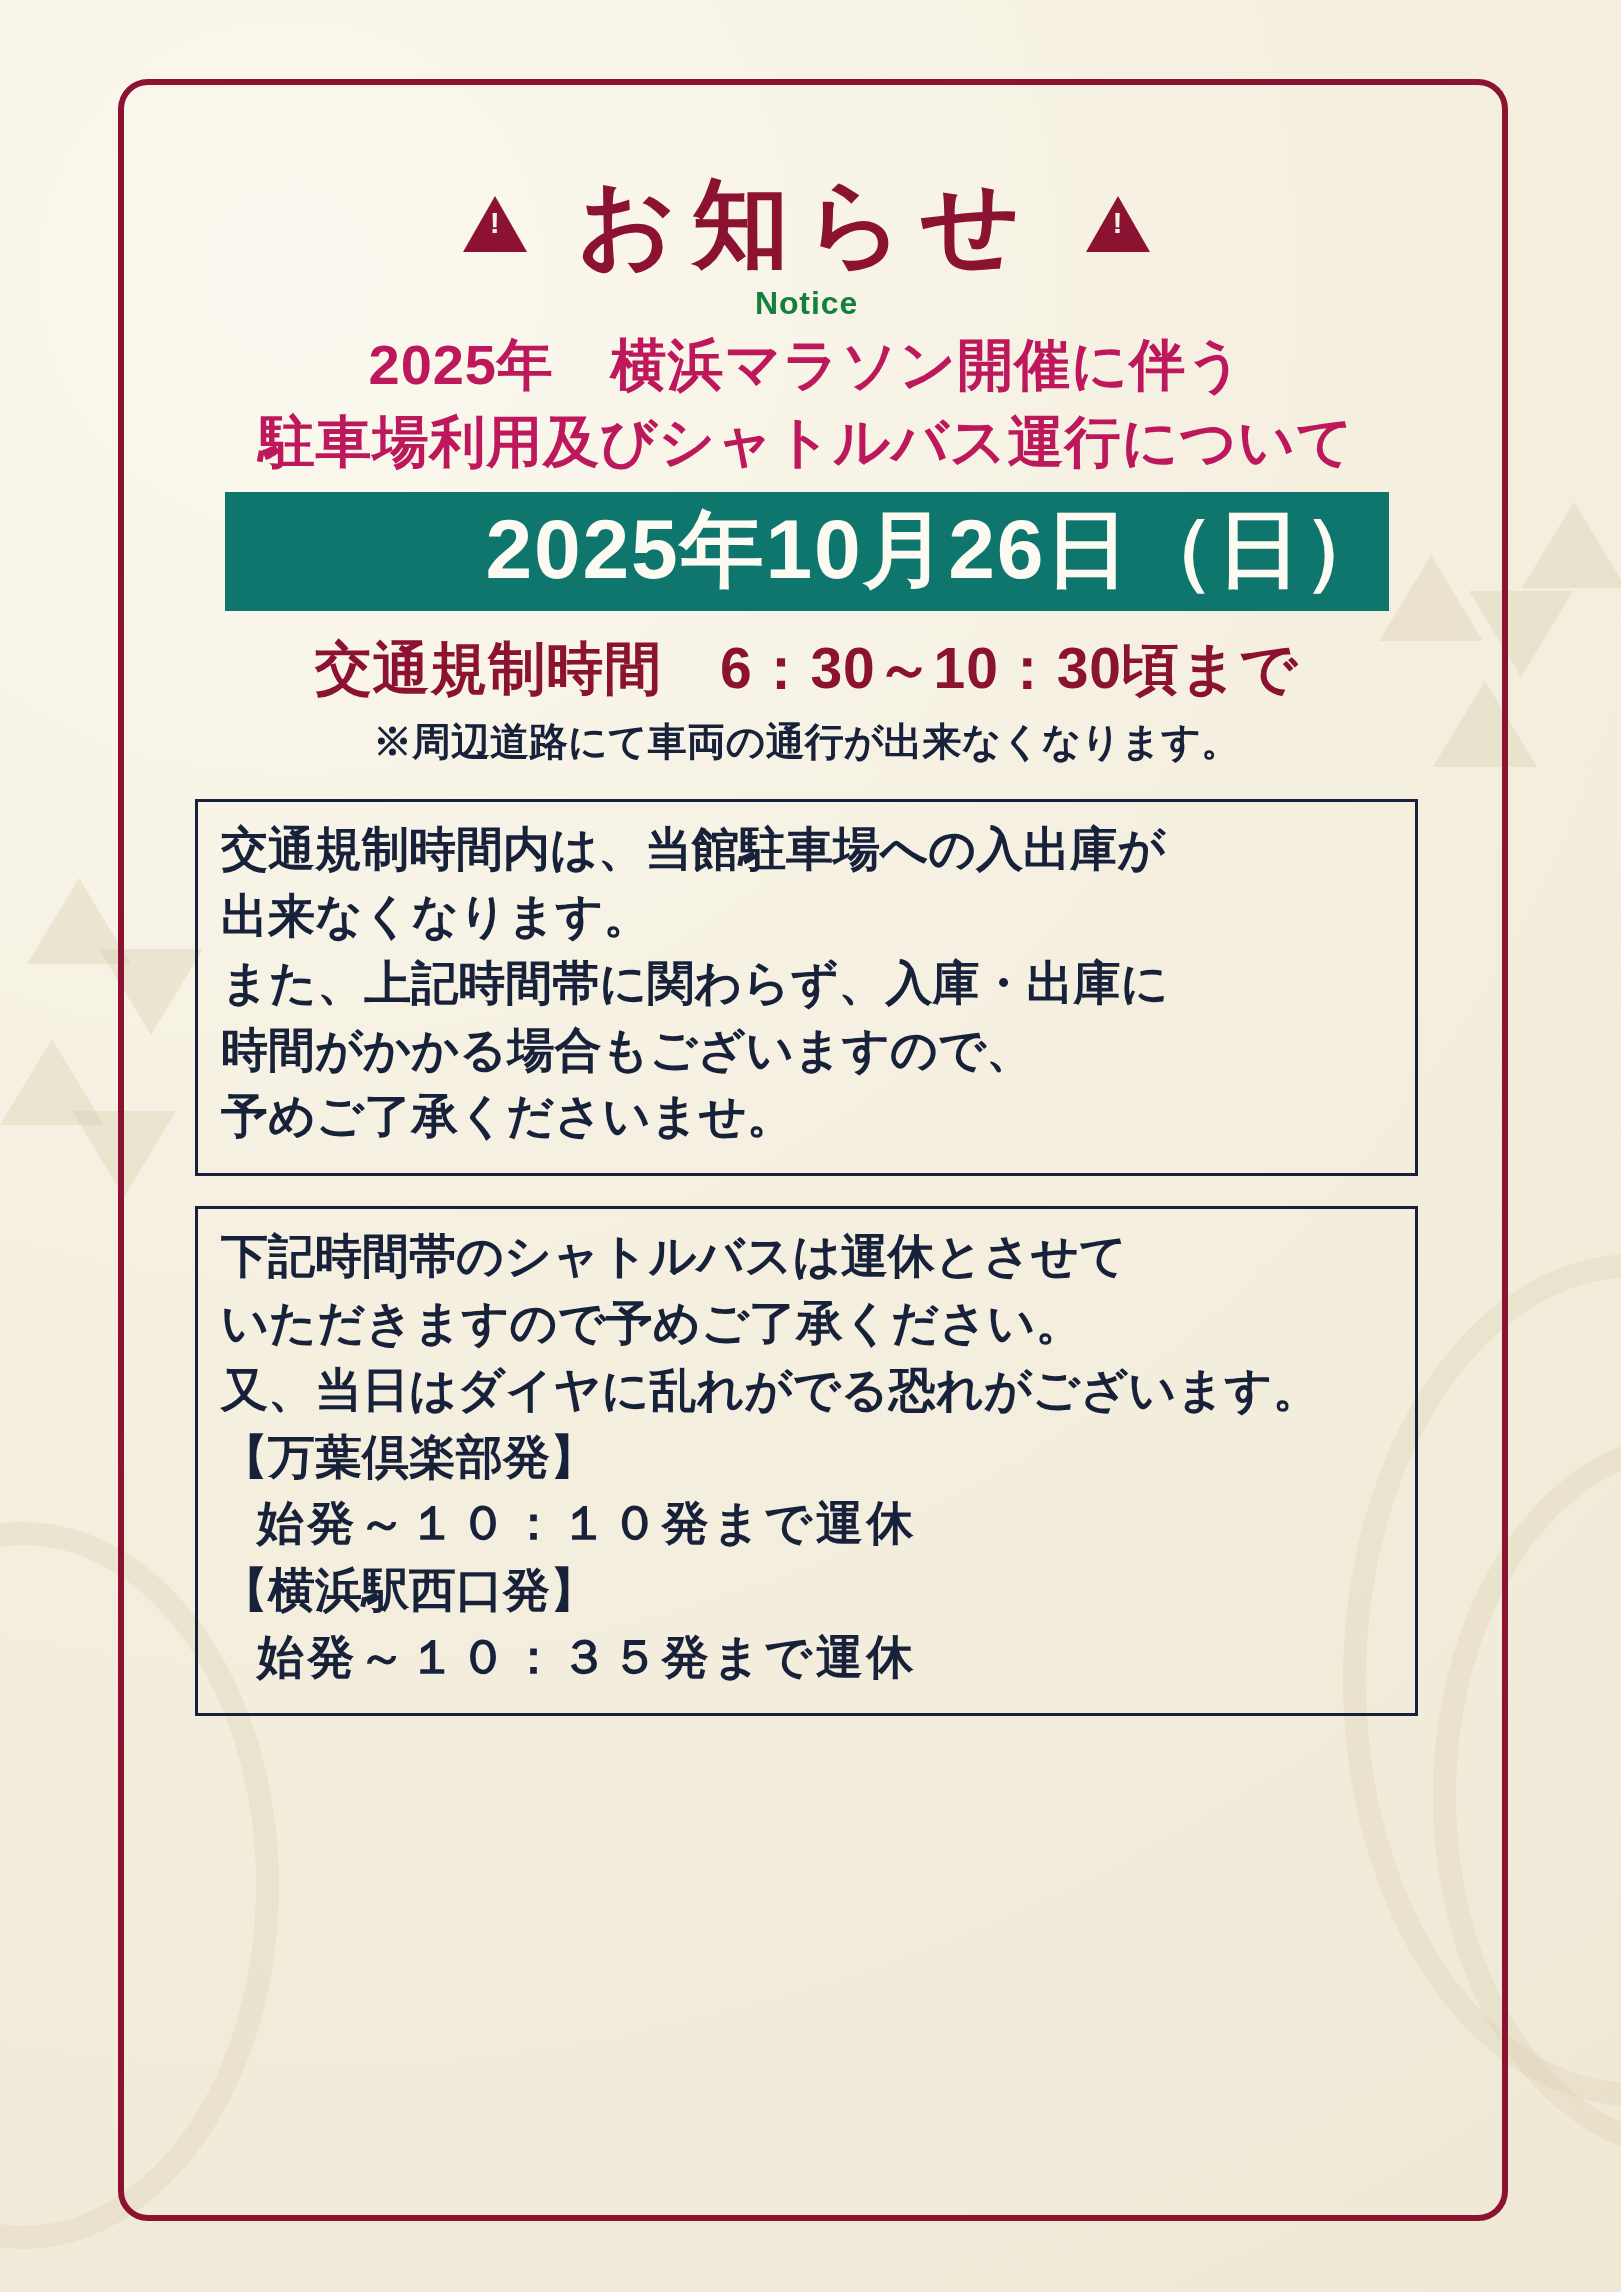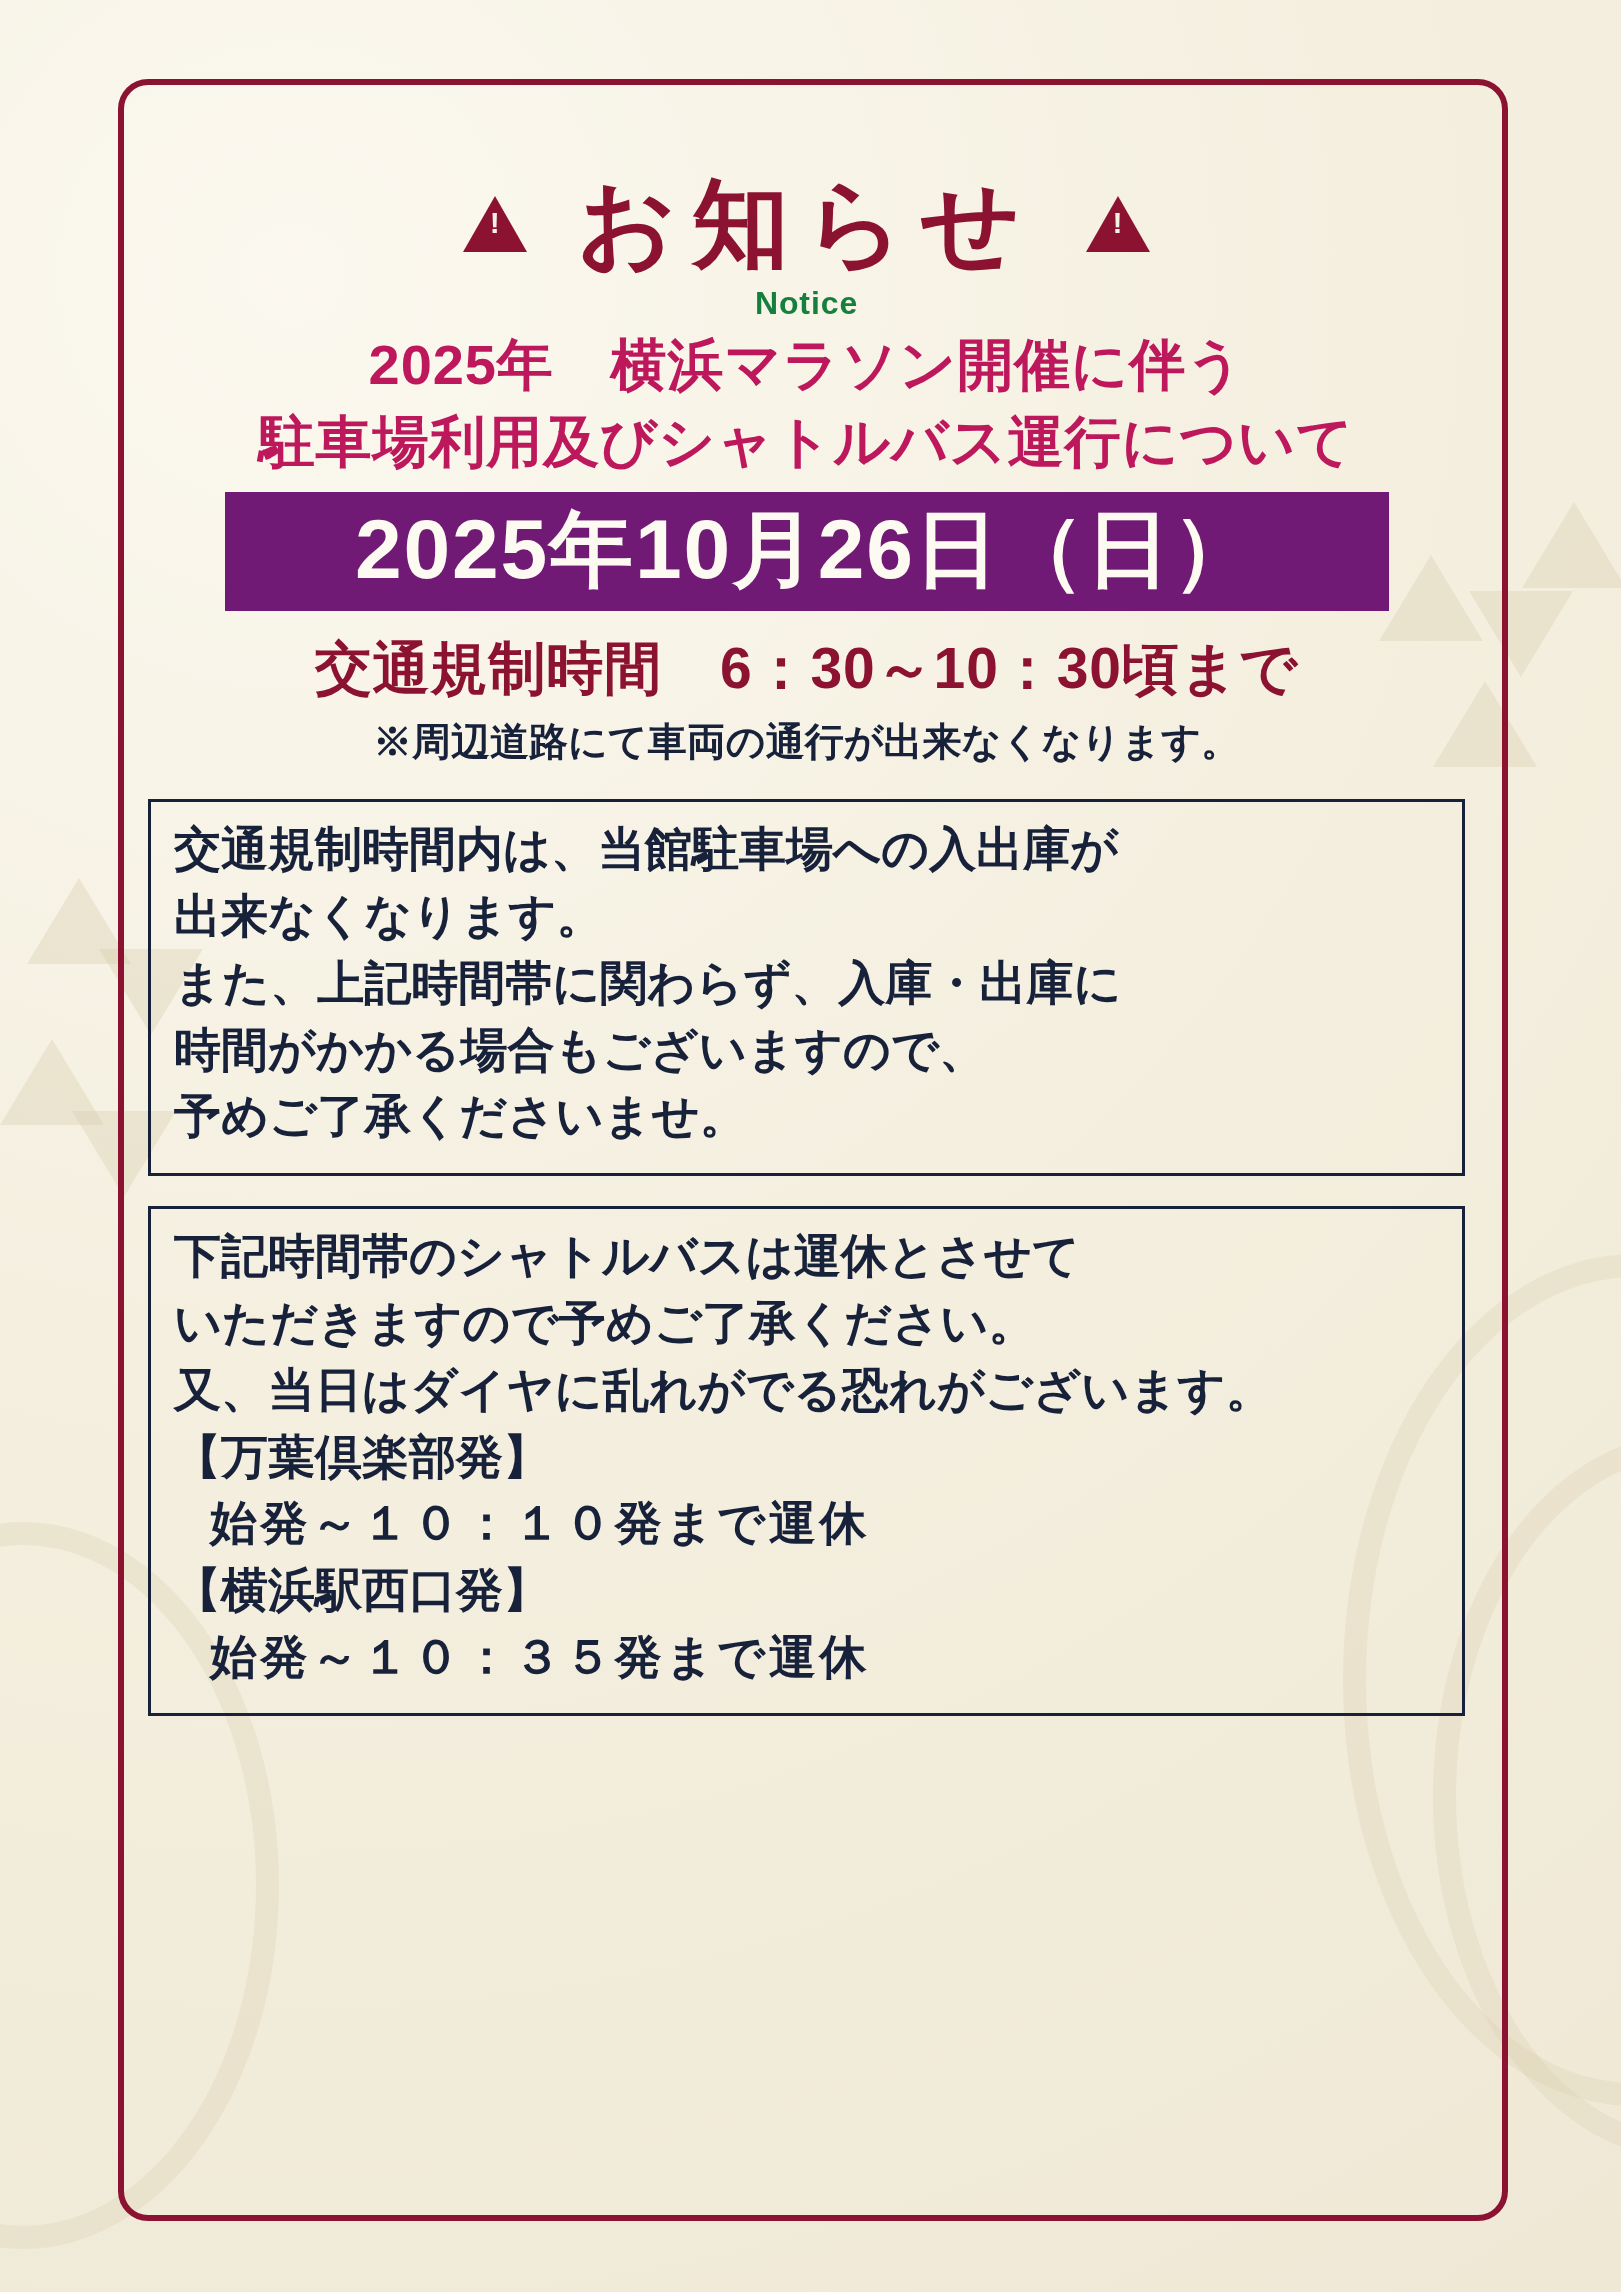--- a/index.html
+++ b/index.html
@@ -46,21 +46,21 @@
     border: 6.3px solid #8c1231;
     border-radius: 30px;
     box-sizing: border-box;
     background: transparent;
   }
 
   .inner {
     position: absolute;
     left: 0; right: 13px;
     top: 0;
-    padding: 0 24px;
+    padding: 0 71px;
     box-sizing: border-box;
   }
 
   
   .title-row {
     display: flex;
     align-items: center;
     justify-content: center;
     gap: 50px;
     margin-top: 90px;
@@ -106,25 +106,25 @@
     color: #be185d;
     font-weight: bold;
     font-size: 56px;
     line-height: 1.22;
     margin-top: 9px;
     letter-spacing: 0.9px;
   }
 
   .date-band {
     margin: 16px auto 0;
-    background: #701a75;
+    background: #0f766e;
     color: #fdfaf2;
     font-size: 84px;
     font-weight: bold;
-    text-align: center;
+    text-align: right;
     padding: 10.7px 0 16px;
     width: 1164px;
     letter-spacing: 1.8px;
     line-height: 1.1;
   }
 
   .regulation {
     text-align: center;
     color: #8c1231;
     font-weight: bold;

